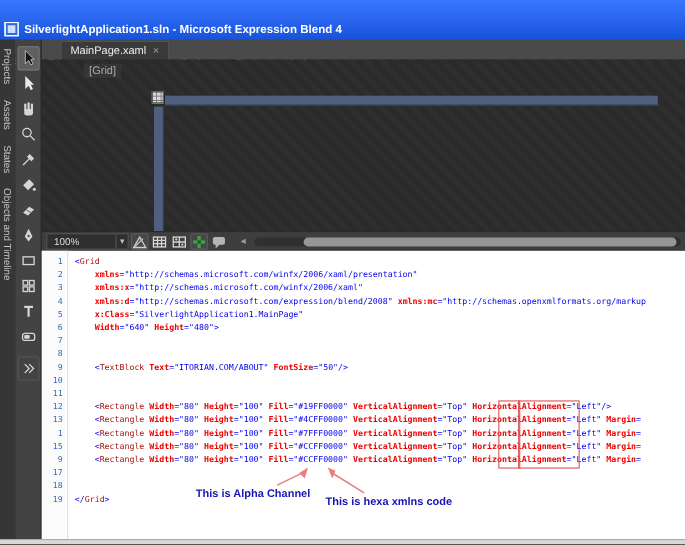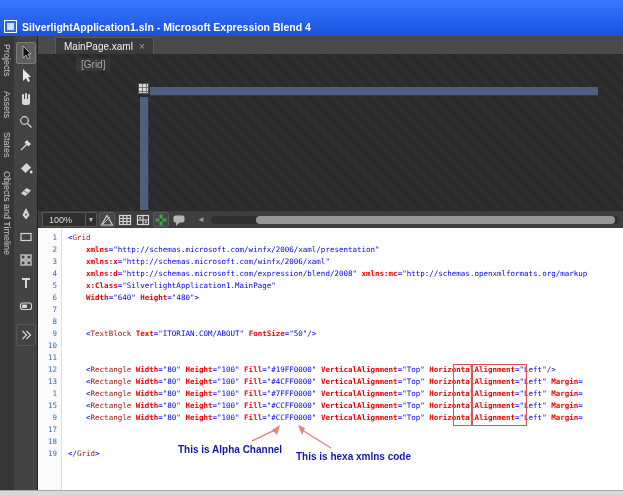--- a/index.html
+++ b/index.html
@@ -55,21 +55,21 @@
   .hbar{position:absolute;left:112px;top:33px;width:448px;height:8px;background:#4f5f7d;border-bottom:1px solid #2e3a50;}
   .vbar{position:absolute;left:102px;top:43px;width:8px;bottom:0;background:#4f5f7d;border-right:1px solid #2e3a50;}
   .artboard{
     position:absolute;left:112px;top:43px;width:448px;bottom:-8px;
     background:#343638;border:1px solid #b9c3d4;box-shadow:0 0 0 1px #4d5a74;overflow:hidden;
   }
   .artboard .heading{position:absolute;left:3px;top:5px;font-size:36px;letter-spacing:0.5px;color:#0c0c0c;white-space:nowrap;}
   .artboard .xrect{position:absolute;top:3px;width:51px;height:67px;}
   
   .zoombar{height:18px;background:#3e3e3e;border-top:1px solid #2a2a2a;display:flex;align-items:center;flex:0 0 auto;box-sizing:border-box;padding-left:4px;gap:2px;}
-  .zoombox{display:flex;align-items:center;background:#2f2f2f;border:1px solid #555;height:13px;}
+  .zoombox{display:flex;align-items:center;background:#2f2f2f;border:1px solid #555;height:13px;gap:20px;}
   .zoombox .zval{color:#ddd;font-size:9px;padding:0 6px;min-width:30px;}
   .zoombox .zdrop{color:#bbb;font-size:8px;border-left:1px solid #555;padding:0 3px;height:100%;display:flex;align-items:center;}
   .zbtn{width:16px;height:15px;display:flex;align-items:center;justify-content:center;}
   .zbtn.boxed{border:1px solid #5c5c5c;background:#474747;border-radius:2px;box-sizing:border-box;}
   .scroll-left{color:#9a9a9a;font-size:8px;margin-left:8px;}
   .hscroll{flex:1;height:8px;background:#303030;border-radius:4px;margin:0 4px;position:relative;}
   .hscroll .thumb{position:absolute;top:0;height:8px;border-radius:4px;background:#969696;left:45px;right:4px;}
   
   .code-area{position:relative;flex:1;background:#fff;display:flex;min-height:0;}
   .gutter{width:24px;background:#fbfbfb;border-right:1px solid #e0e0e0;box-sizing:border-box;

